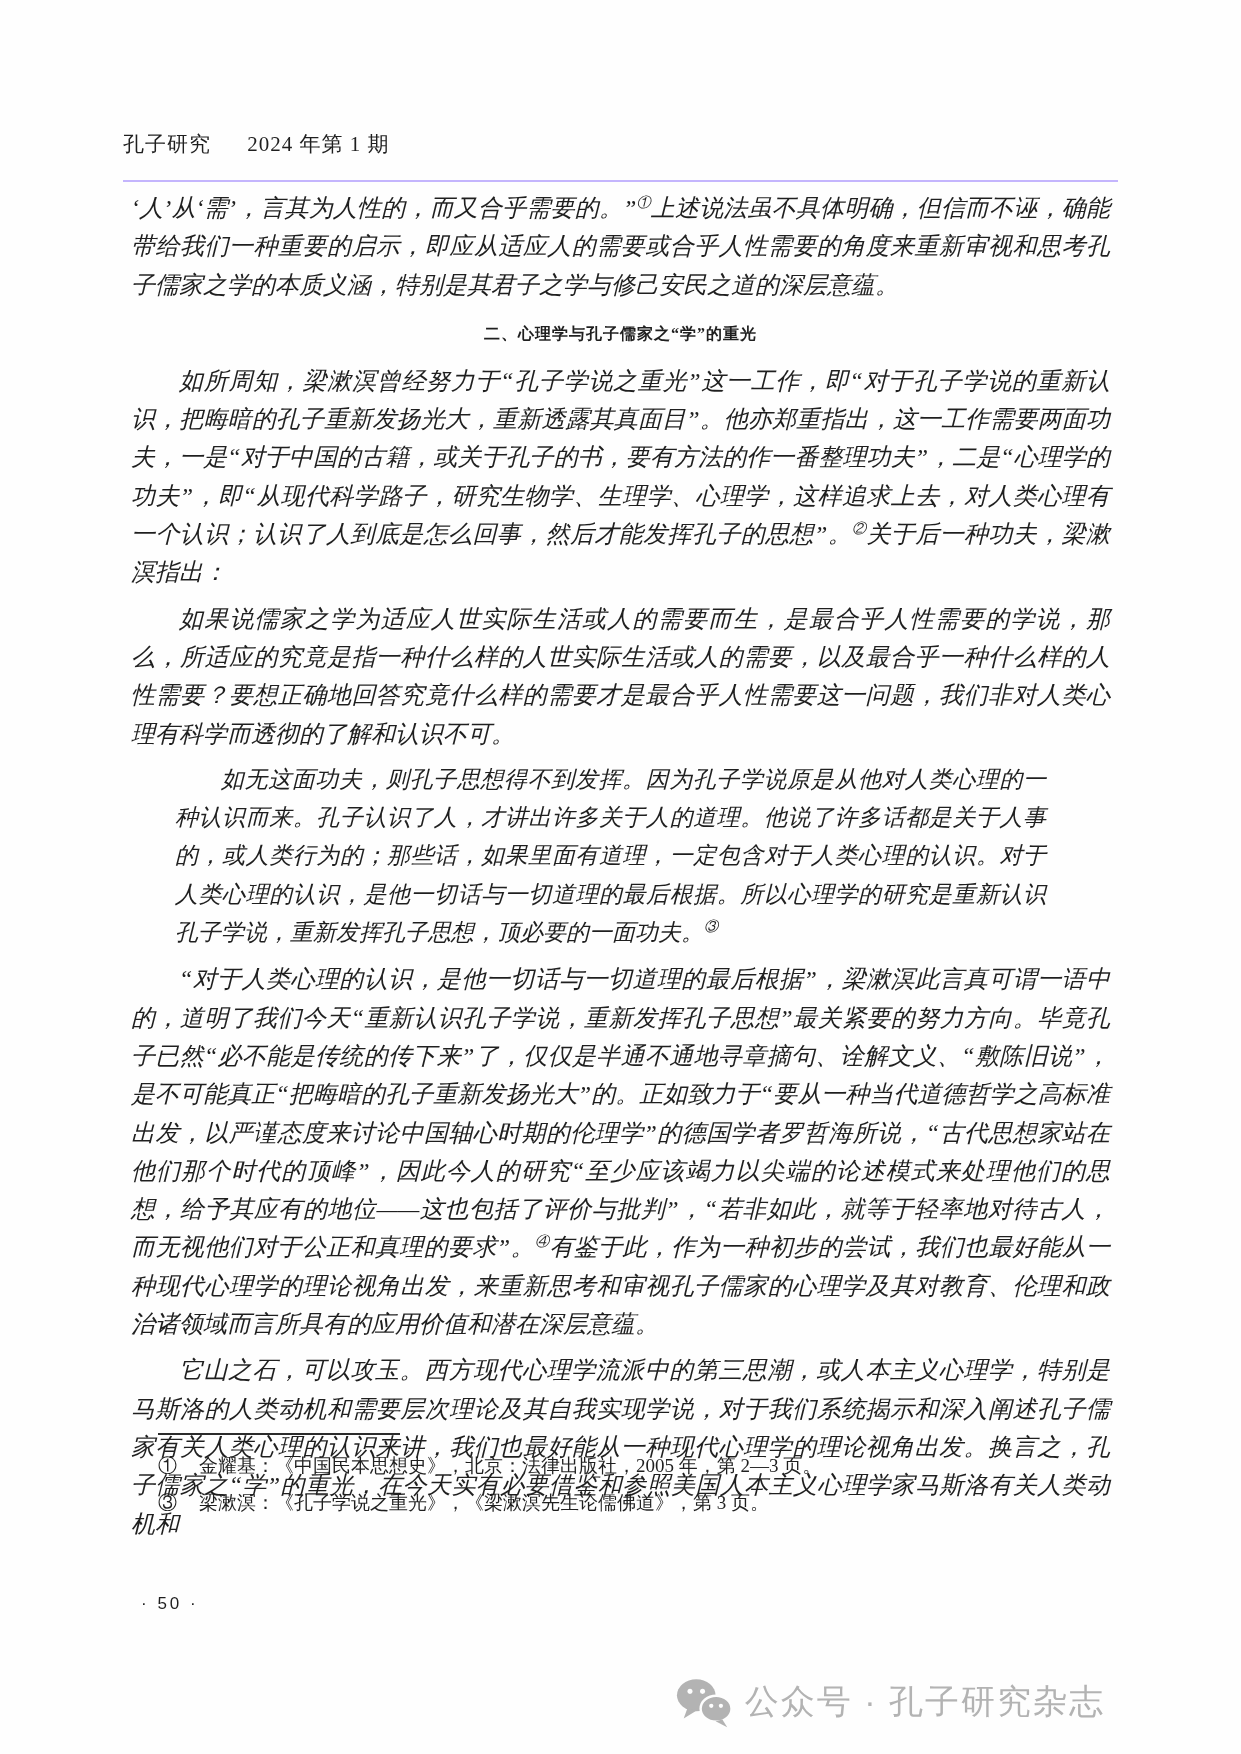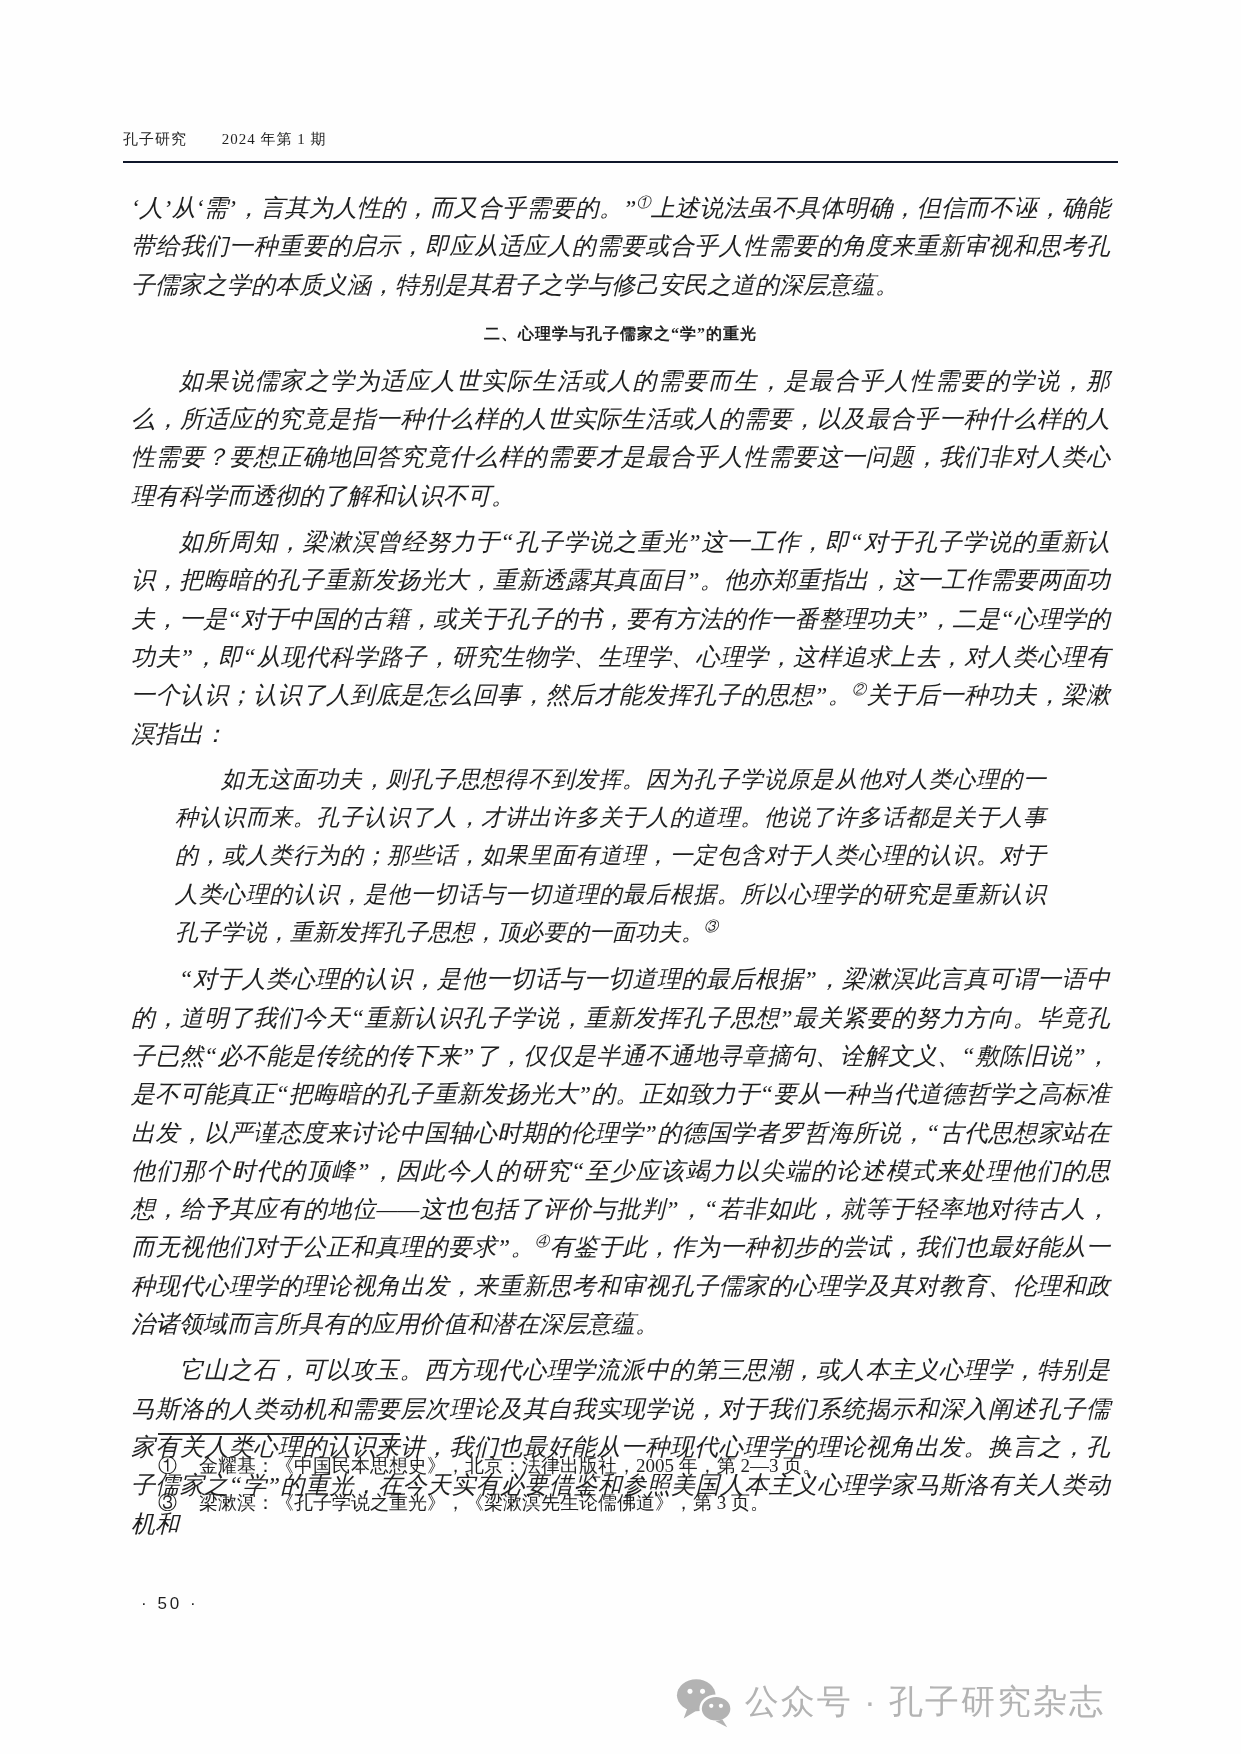--- a/index.html
+++ b/index.html
@@ -9,23 +9,23 @@
     margin:0 auto;
     background:#fefefe;
     color:#1f1f1f;
     font-family:"Liberation Serif","DejaVu Serif",serif;
     overflow:hidden;
   }
 
   
   .page-header {
     position:absolute; left:123px; width:995px; top:130px;
-    font-size:15px; letter-spacing:1px;
-    padding-bottom:12px;
-    border-bottom:2px solid #0f172a;
+    font-size:21px; letter-spacing:1px;
+    padding-bottom:22px;
+    border-bottom:2px solid #c4b5fd;
   }
   .journal-name { margin-right:30px; }
 
   
   .article {
     position:absolute; left:123px; width:995px; top:181px;
     font-size:24px; line-height:38.3px;
     text-align:justify; text-justify:inter-ideograph;
   }
   .para { margin:8px;font-style:italic; }
@@ -84,23 +84,23 @@
     <span class="journal-name">孔子研究</span>
     <span class="journal-issue">2024 年第 1 期</span>
   </header>
 
   <main class="article">
 
     <p class="para no-indent"><span>‘人’从‘需’，言其为人性的，而又合乎需要的。”</span><sup class="fn-ref">①</sup><span>上述说法虽不具体明确，但信而不诬，确能带给我们一种重要的启示，即应从适应人的需要或合乎人性需要的角度来重新审视和思考孔子儒家之学的本质义涵，特别是其君子之学与修己安民之道的深层意蕴。</span></p>
 
     <h2 class="section-heading">二、心理学与孔子儒家之“学”的重光</h2>
 
+    <p class="para indent"><span>如所周知，梁漱溟曾经努力于“孔子学说之重光”这一工作，即“对于孔子学说的重新认识，把晦暗的孔子重新发扬光大，重新透露其真面目”。他亦郑重指出，这一工作需要两面功夫，一是“对于中国的古籍，或关于孔子的书，要有方法的作一番整理功夫”，二是“心理学的功夫”，即“从现代科学路子，研究生物学、生理学、心理学，这样追求上去，对人类心理有一个认识；认识了人到底是怎么回事，然后才能发挥孔子的思想”。</span><sup class="fn-ref">②</sup><span>关于后一种功夫，梁漱溟指出：</span></p>
+
     <p class="para indent">如果说儒家之学为适应人世实际生活或人的需要而生，是最合乎人性需要的学说，那么，所适应的究竟是指一种什么样的人世实际生活或人的需要，以及最合乎一种什么样的人性需要？要想正确地回答究竟什么样的需要才是最合乎人性需要这一问题，我们非对人类心理有科学而透彻的了解和认识不可。</p>
-
-    <p class="para indent"><span>如所周知，梁漱溟曾经努力于“孔子学说之重光”这一工作，即“对于孔子学说的重新认识，把晦暗的孔子重新发扬光大，重新透露其真面目”。他亦郑重指出，这一工作需要两面功夫，一是“对于中国的古籍，或关于孔子的书，要有方法的作一番整理功夫”，二是“心理学的功夫”，即“从现代科学路子，研究生物学、生理学、心理学，这样追求上去，对人类心理有一个认识；认识了人到底是怎么回事，然后才能发挥孔子的思想”。</span><sup class="fn-ref">②</sup><span>关于后一种功夫，梁漱溟指出：</span></p>
 
     <blockquote class="quote"><span>如无这面功夫，则孔子思想得不到发挥。因为孔子学说原是从他对人类心理的一种认识而来。孔子认识了人，才讲出许多关于人的道理。他说了许多话都是关于人事的，或人类行为的；那些话，如果里面有道理，一定包含对于人类心理的认识。对于人类心理的认识，是他一切话与一切道理的最后根据。所以心理学的研究是重新认识孔子学说，重新发挥孔子思想，顶必要的一面功夫。</span><sup class="fn-ref">③</sup></blockquote>
 
     <p class="para indent"><span>“对于人类心理的认识，是他一切话与一切道理的最后根据”，梁漱溟此言真可谓一语中的，道明了我们今天“重新认识孔子学说，重新发挥孔子思想”最关紧要的努力方向。毕竟孔子已然“必不能是传统的传下来”了，仅仅是半通不通地寻章摘句、诠解文义、“敷陈旧说”，是不可能真正“把晦暗的孔子重新发扬光大”的。正如致力于“要从一种当代道德哲学之高标准出发，以严谨态度来讨论中国轴心时期的伦理学”的德国学者罗哲海所说，“古代思想家站在他们那个时代的顶峰”，因此今人的研究“至少应该竭力以尖端的论述模式来处理他们的思想，给予其应有的地位——这也包括了评价与批判”，“若非如此，就等于轻率地对待古人，而无视他们对于公正和真理的要求”。</span><sup class="fn-ref">④</sup><span>有鉴于此，作为一种初步的尝试，我们也最好能从一种现代心理学的理论视角出发，来重新思考和审视孔子儒家的心理学及其对教育、伦理和政治诸领域而言所具有的应用价值和潜在深层意蕴。</span></p>
 
     <p class="para indent">它山之石，可以攻玉。西方现代心理学流派中的第三思潮，或人本主义心理学，特别是马斯洛的人类动机和需要层次理论及其自我实现学说，对于我们系统揭示和深入阐述孔子儒家有关人类心理的认识来讲，我们也最好能从一种现代心理学的理论视角出发。换言之，孔子儒家之“学”的重光，在今天实有必要借鉴和参照美国人本主义心理学家马斯洛有关人类动机和</p>
 
   </main>
 
   <section class="footnotes">

